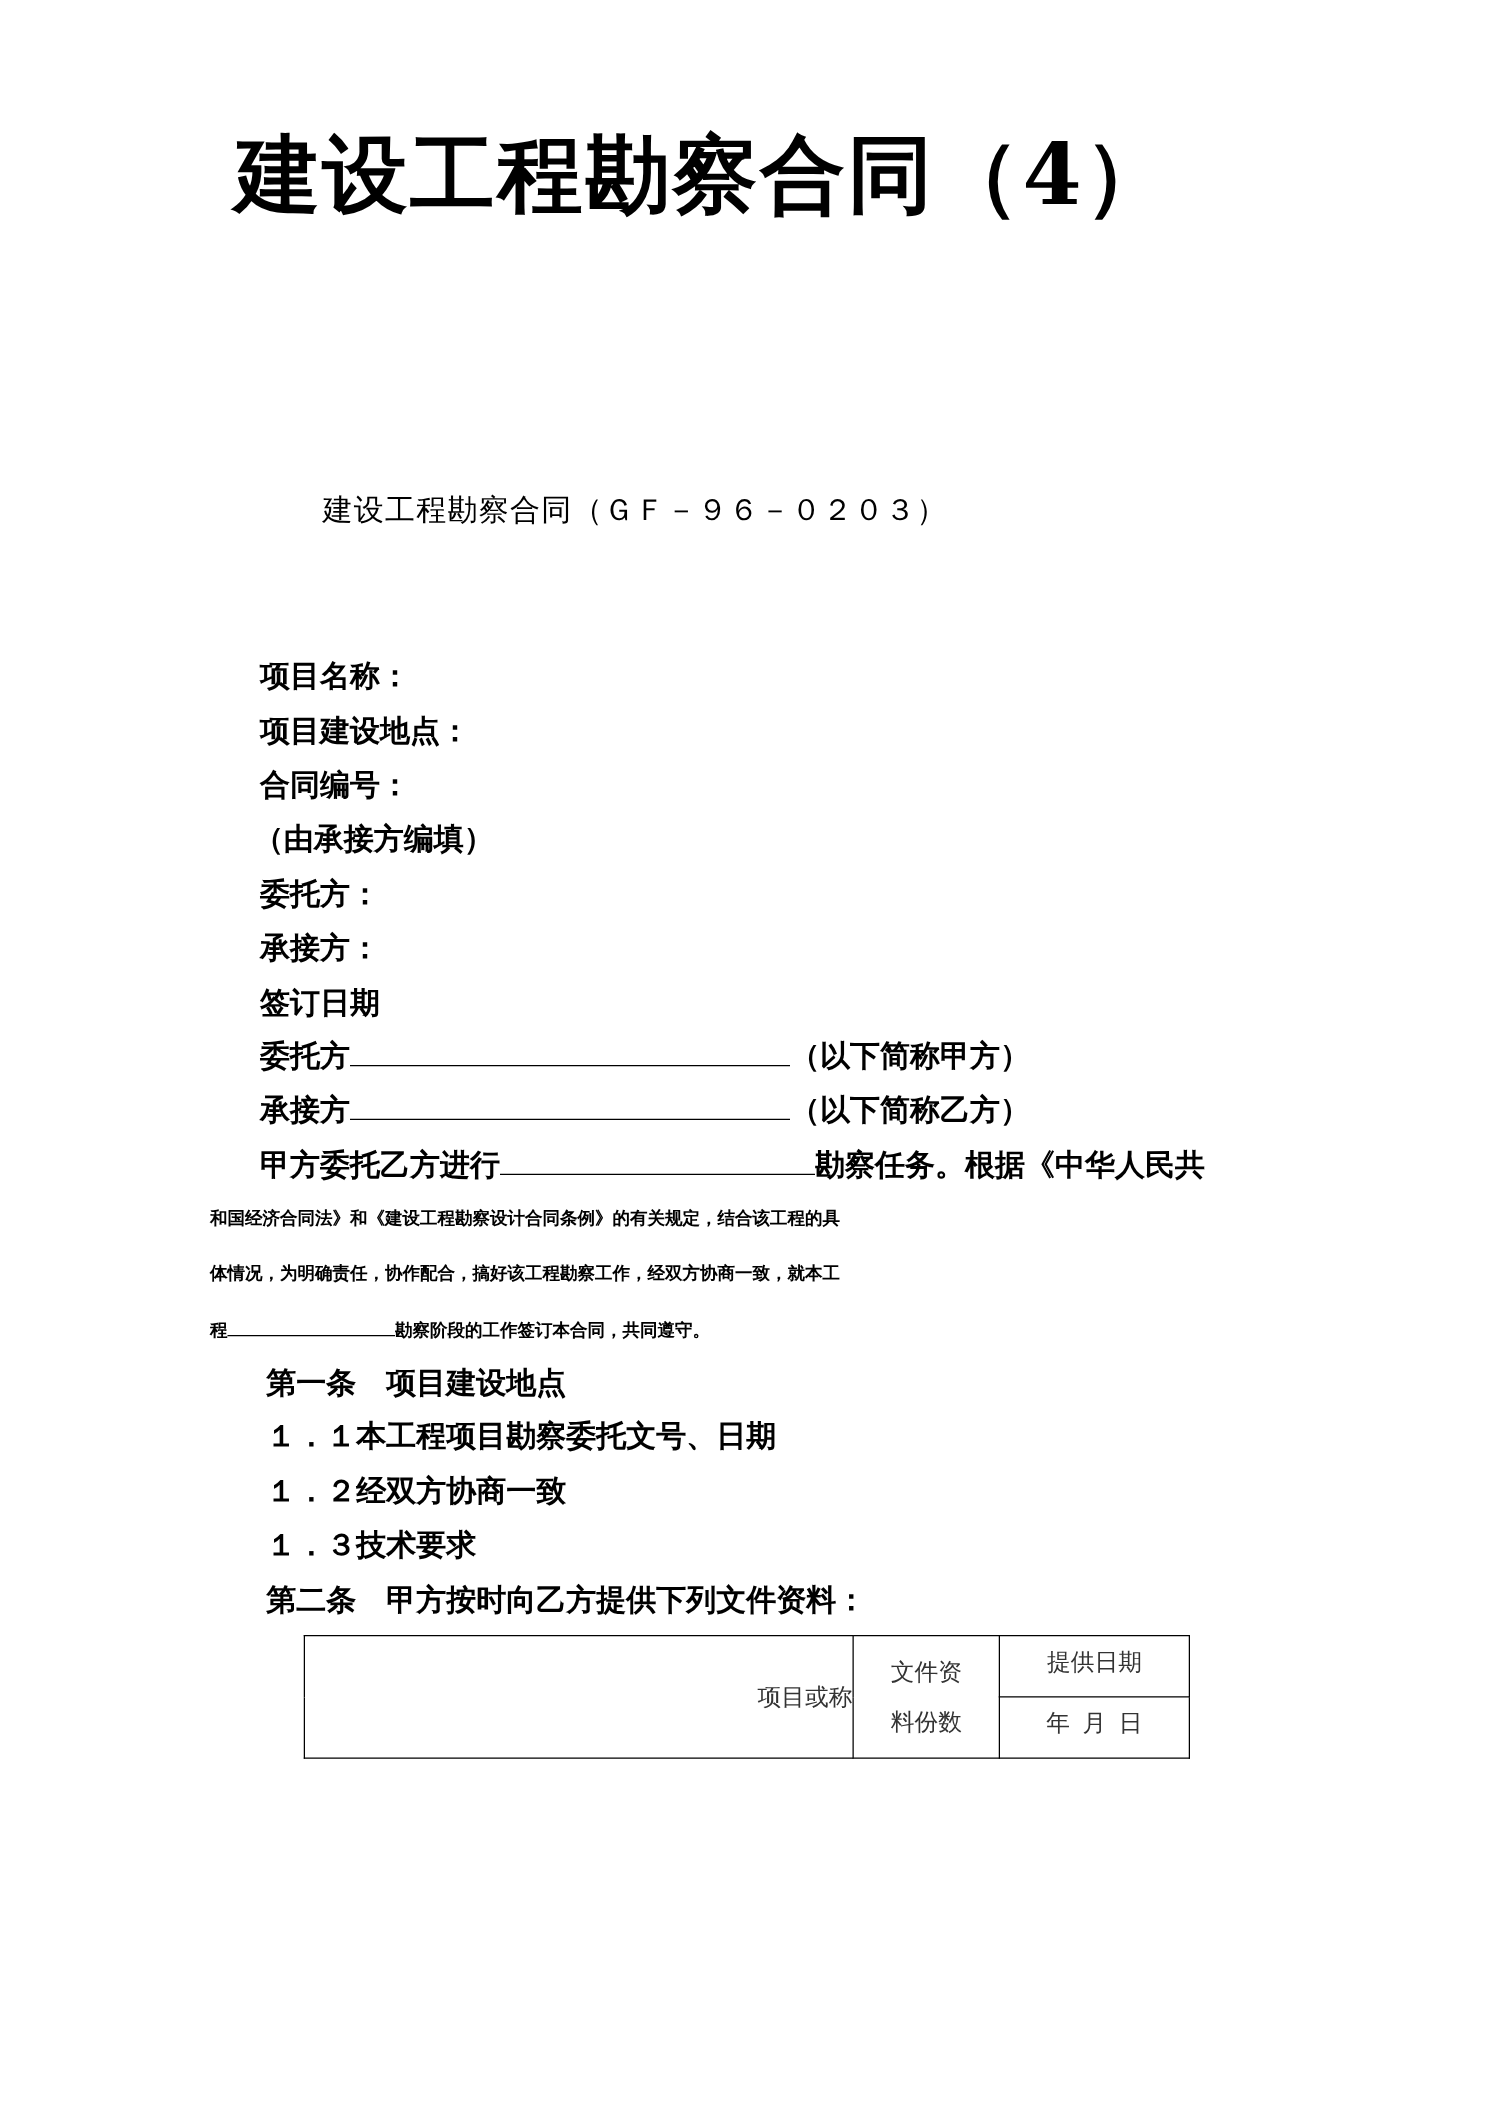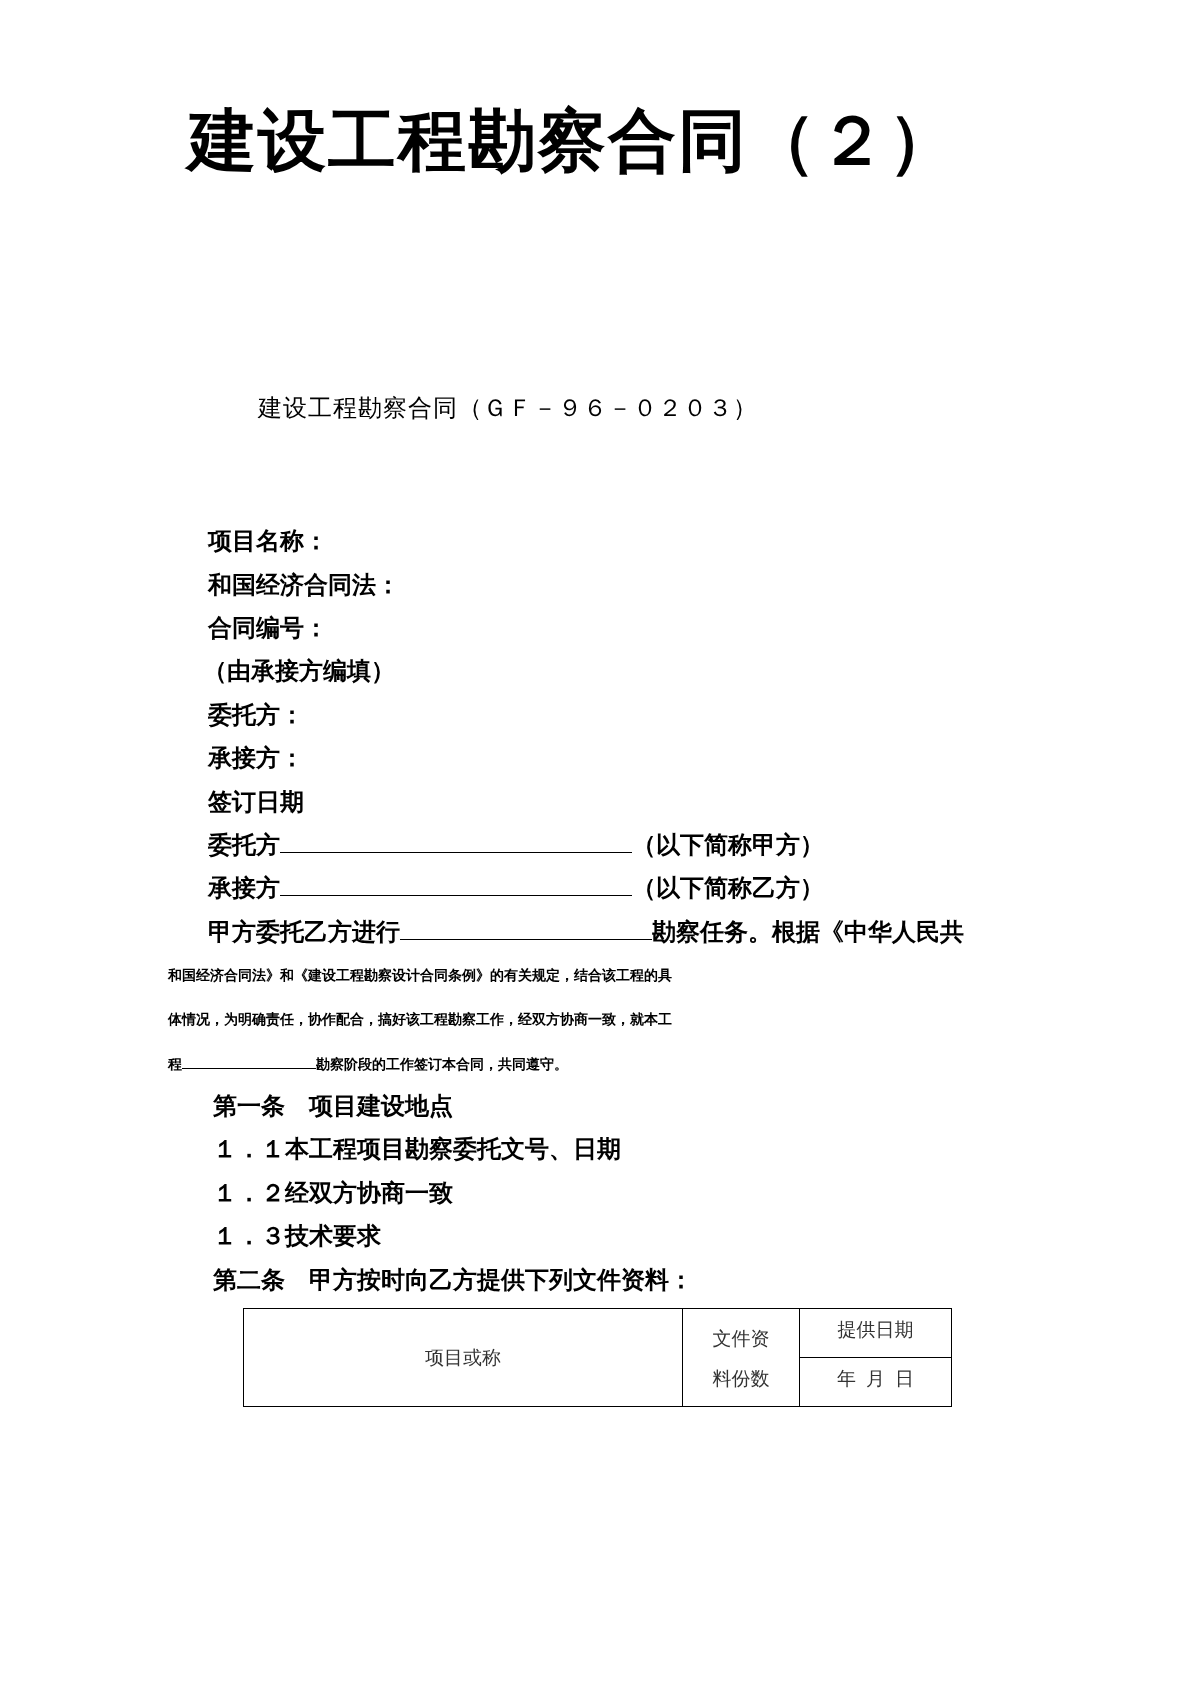--- a/index.html
+++ b/index.html
@@ -13,26 +13,26 @@
     .para { left:168px; font-size:14px; line-height:28px; font-weight:bold; }
     table.docs { position:absolute; left:243px; top:1308px; width:709px; height:98px;
                  border-collapse:collapse; font-size:19px; font-family:"DejaVu Serif","Liberation Serif",serif; }
     table.docs td { border:1.3px solid #000; text-align:center; vertical-align:middle; padding:0; color:#333; }
   </style>
 </head>
 <body>
 
 <div>
 
-  <div class="abs title">建设工程勘察合同（２）</div>
+  <div class="abs title">建设工程勘察合同（4）</div>
 
   <div class="abs subtitle">建设工程勘察合同（ＧＦ－９６－０２０３）</div>
 
   <div class="abs line" style="left:208px; top:527px;">项目名称：</div>
-  <div class="abs line" style="left:208px; top:571px;">和国经济合同法：</div>
+  <div class="abs line" style="left:208px; top:571px;">项目建设地点：</div>
   <div class="abs line" style="left:208px; top:614px;">合同编号：</div>
   <div class="abs line" style="left:203px; top:657px;">（由承接方编填）</div>
   <div class="abs line" style="left:208px; top:701px;">委托方：</div>
   <div class="abs line" style="left:208px; top:744px;">承接方：</div>
   <div class="abs line" style="left:208px; top:788px;">签订日期</div>
 
   <div class="abs line" style="left:208px; top:831px;">
     <span>委托方</span><span class="blank" style="width:352px;"></span><span>（以下简称甲方）</span>
   </div>
   <div class="abs line" style="left:208px; top:874px;">
@@ -57,21 +57,21 @@
   </div>
   <div class="abs line" style="left:213px; top:1222px;">
     <span style="display:inline-block; width:72px;">１．３</span><span>技术要求</span>
   </div>
 
   <div class="abs line" style="left:213px; top:1266px;">第二条　甲方按时向乙方提供下列文件资料：</div>
 
   <table class="docs">
     <tbody>
         <tr style="height:49px;">
-      <td rowspan="2" style="width:438px;">项目或称</td>
+      <td rowspan="2" style="width:438px;text-align:right;">项目或称</td>
       <td rowspan="2" style="width:116px; line-height:40px;">
         <div>文件资</div>
         <div>料份数</div>
       </td>
       <td style="vertical-align:top; padding-top:8px;">提供日期</td>
     </tr>
     <tr style="height:49px;">
       <td style="vertical-align:top; padding-top:8px; word-spacing:4px;">年 月 日</td>
     </tr>
   </tbody>

